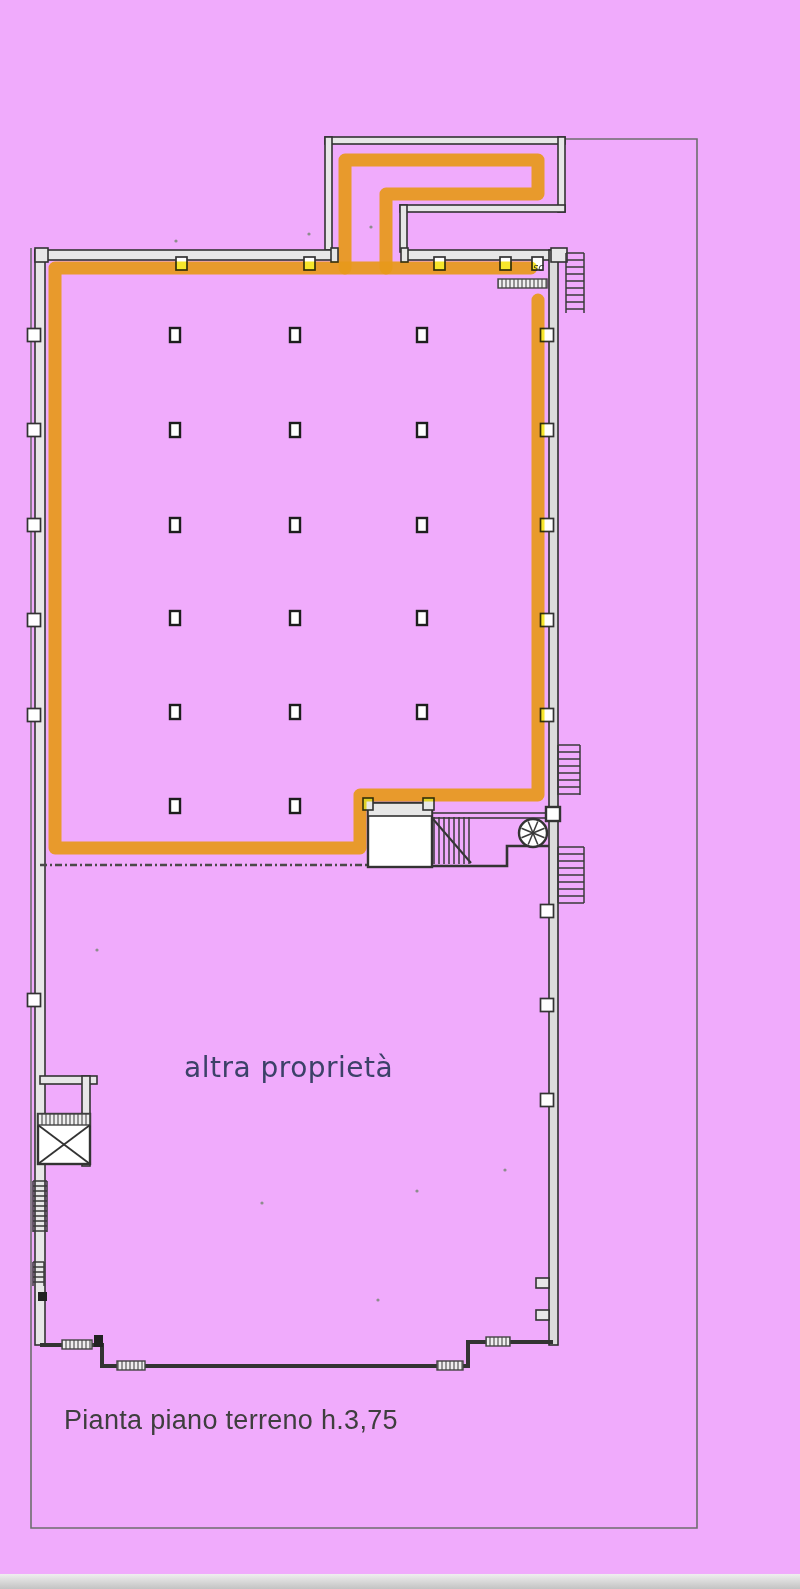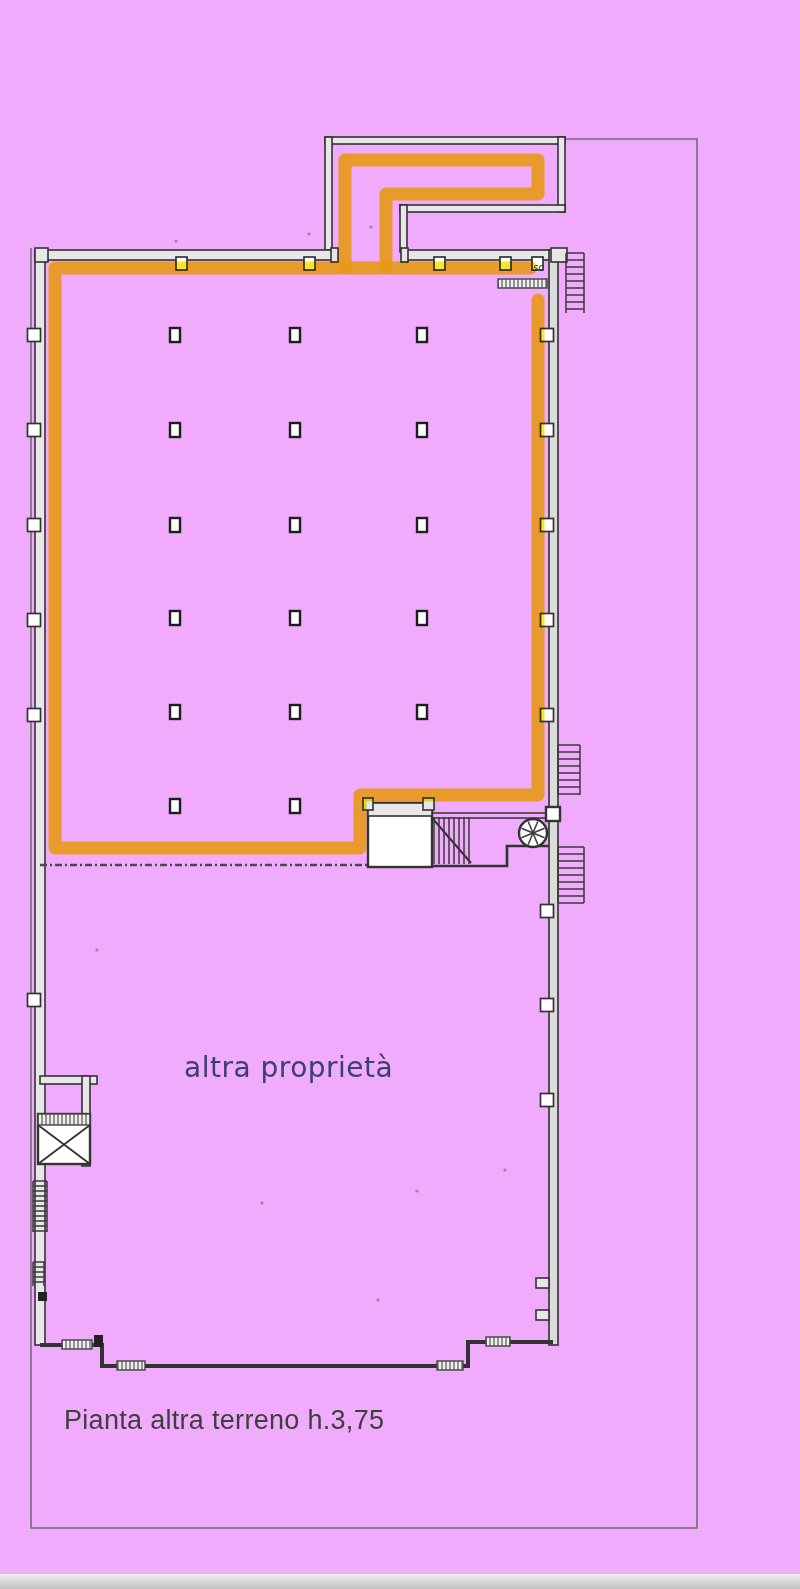--- a/index.html
+++ b/index.html
@@ -246,16 +246,16 @@
     <g id="highlight" style="mix-blend-mode:multiply">
         <polyline points="345,268 345,160 538,160 538,194 386,194 386,268" class="hl" stroke-width="13"></polyline>
         <polyline points="531,268 55,268 55,848 360,848 360,795 538,795 538,300" class="hl" stroke-width="13"></polyline>
       </g>
 
     <text class="sc-text" x="533" y="271">sc</text>
   </svg>
 
   <div class="label-other">altra proprietà</div>
 
-  <div class="label-title">Pianta altra terreno h.3,75</div>
+  <div class="label-title">Pianta piano terreno h.3,75</div>
 
   <div class="page-edge"></div>
 </div>
 
 </body></html>

